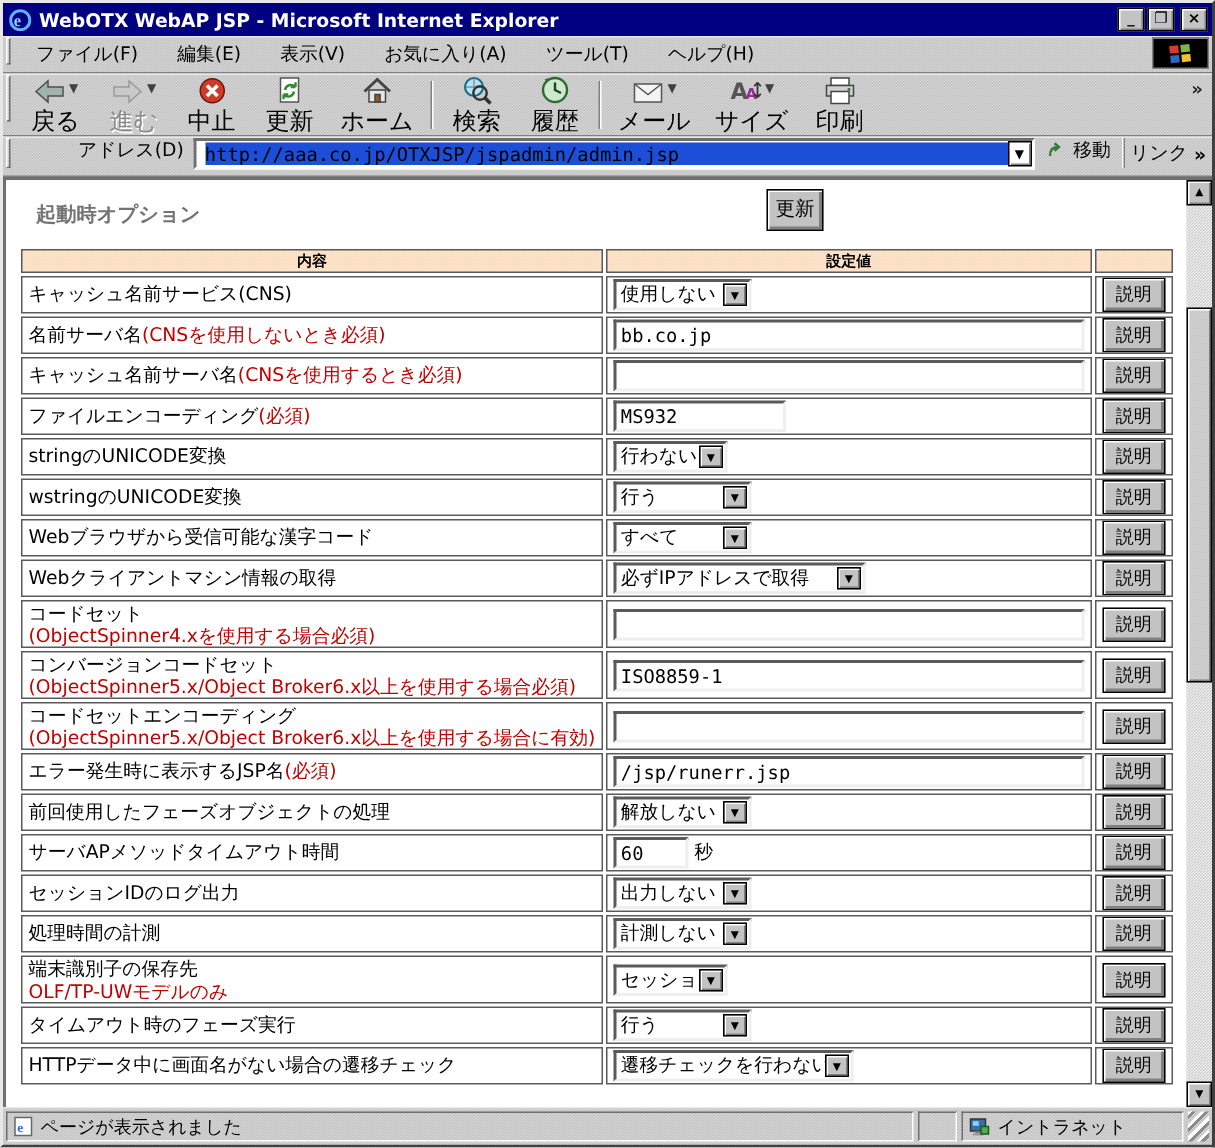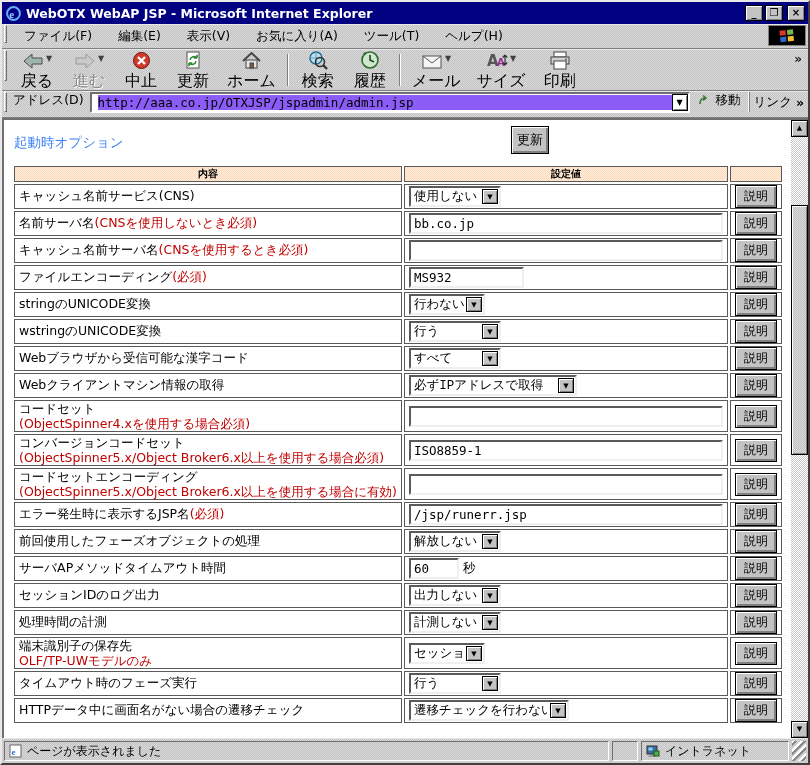--- a/index.html
+++ b/index.html
@@ -36,33 +36,33 @@
   .tb-btn { display:flex; flex-direction:column; align-items:center; justify-content:center;
             padding:1px 8px 2px 8px; min-width:52px; cursor:default; }
   .tb-btn .ico { height:22px; display:flex; align-items:flex-end; justify-content:center; }
   .tb-btn .lbl { font-size:16px; margin-top:1px; white-space:nowrap; }
   .tb-btn.disabled .lbl { color:#8a8a8a; text-shadow:1px 1px 0 #fff; }
   .tb-drop { font-size:8px; color:#404040; margin-left:2px; align-self:center; }
   .tb-sep { width:2px; margin:4px 3px; border-left:1px solid #808080; border-right:1px solid #fff; }
   .tb-chevron { margin-left:auto; align-self:flex-start; font-size:12px; font-weight:bold; color:#202020; padding:2px 6px; }
 
   .addressbar { height:27px; font-size:12.5px; }
-  .addr-label { padding:0 6px 0 2px; white-space:nowrap; }
+  .addr-label { padding:0 6px 0 2px; white-space:nowrap;margin-left:39px; }
   .addr-field { flex:1; height:21px; background:#fff; border:2px solid; border-color:#6f6f6f #fff #fff #6f6f6f;
                 display:flex; align-items:center; padding-left:6px; }
-  .addr-url { flex:1; border:none; outline:none; background:#8b5cf6; font-family:"DejaVu Sans Mono","Liberation Mono",monospace; font-size:12.5px; }
+  .addr-url { flex:1; border:none; outline:none; background:#1d4ed8; font-family:"DejaVu Sans Mono","Liberation Mono",monospace; font-size:12.5px; }
   .addr-dd { width:16px; height:17px; border:1px solid #000; box-shadow:inset 1px 1px 0 #fff, inset -1px -1px 0 #808080;
              font-size:8px; text-align:center; line-height:15px; }
   .go-btn { display:flex; align-items:center; padding:0 8px; white-space:nowrap; cursor:default; }
   .links { display:flex; align-items:center; padding:0 4px; white-space:nowrap; border-left:1px solid #808080; box-shadow:-1px 0 0 #fff; height:80%; }
 
   
   .contentwrap { flex:1; display:flex; border-top:2px solid #6f6f6f; border-left:2px solid #6f6f6f; background:#fff; min-height:0; }
   .content { flex:1; background:#fff; padding:6px 4px 0 8px; position:relative; overflow:hidden; }
-  .heading { color:#3b82f6; font-weight:normal; font-size:13.5px; margin:8px 0 0 2px; }
+  .heading { color:#737373; font-weight:bold; font-size:13.5px; margin:8px 0 0 12px; }
   .update-btn { position:absolute; left:507px; top:6px; width:38px; height:28px; background-color:#c3c3c3;
                 border:1px solid #000; box-shadow:inset 1px 1px 0 #fff, inset -2px -2px 0 #808080;
                 font-size:13px; text-align:center; line-height:26px; cursor:default; }
 
   table.opts { border-collapse:separate; border-spacing:2px; margin-top:12px; table-layout:fixed; }
   table.opts td, table.opts th { border:1px solid #5a5a5a; padding:0 4px; overflow:hidden; white-space:nowrap; }
   th.hdr { height:15px; font-size:10px; font-weight:bold; text-align:center; padding:0;
            background-color:#fcd9b8;
            background-image:linear-gradient(45deg,#ffeedd 25%,transparent 25%,transparent 75%,#ffeedd 75%),
                             linear-gradient(45deg,#ffeedd 25%,transparent 25%,transparent 75%,#ffeedd 75%);
@@ -74,21 +74,21 @@
   tr.tall td { height:32px; }
   tr.tall td.c1 { line-height:15px; }
   .note { color:#c00000; }
   .noteblock { display:block; color:#c00000; }
 
   .w95input { height:21px; background:#fff; border:2px solid; border-color:#5a5a5a #efefef #efefef #5a5a5a;
               font-family:"DejaVu Sans Mono","Liberation Mono",monospace; font-size:12.5px; padding:0 3px; vertical-align:middle; }
   .suffix { font-size:12.5px; margin-left:4px; }
   .w95select { display:inline-flex; height:21px; background:#fff; border:2px solid; border-color:#5a5a5a #efefef #efefef #5a5a5a;
                align-items:center; vertical-align:middle; cursor:default; }
-  .selval { flex:1; padding:16px 3px; font-size:12.5px; overflow:hidden; white-space:nowrap;font-family:Liberation Mono, monospace; }
+  .selval { flex:1; padding:16px 3px; font-size:12.5px; overflow:hidden; white-space:nowrap; }
   .selbtn { width:16px; height:15px; margin-right:1px; background-color:#c3c3c3; border:1px solid #000;
             box-shadow:inset 1px 1px 0 #fff, inset -1px -1px 0 #808080;
             font-size:7px; text-align:center; line-height:14px; flex:0 0 auto; }
   .desc-btn { width:42px; height:23px; background-color:#c3c3c3; border:1px solid #000;
               box-shadow:inset 1px 1px 0 #fff, inset -2px -2px 0 #808080;
               font-size:12px; text-align:center; line-height:21px; cursor:default; }
 
   
   .vscroll { width:17px; flex:0 0 auto; position:relative;
     background-color:#c9c9c9;

